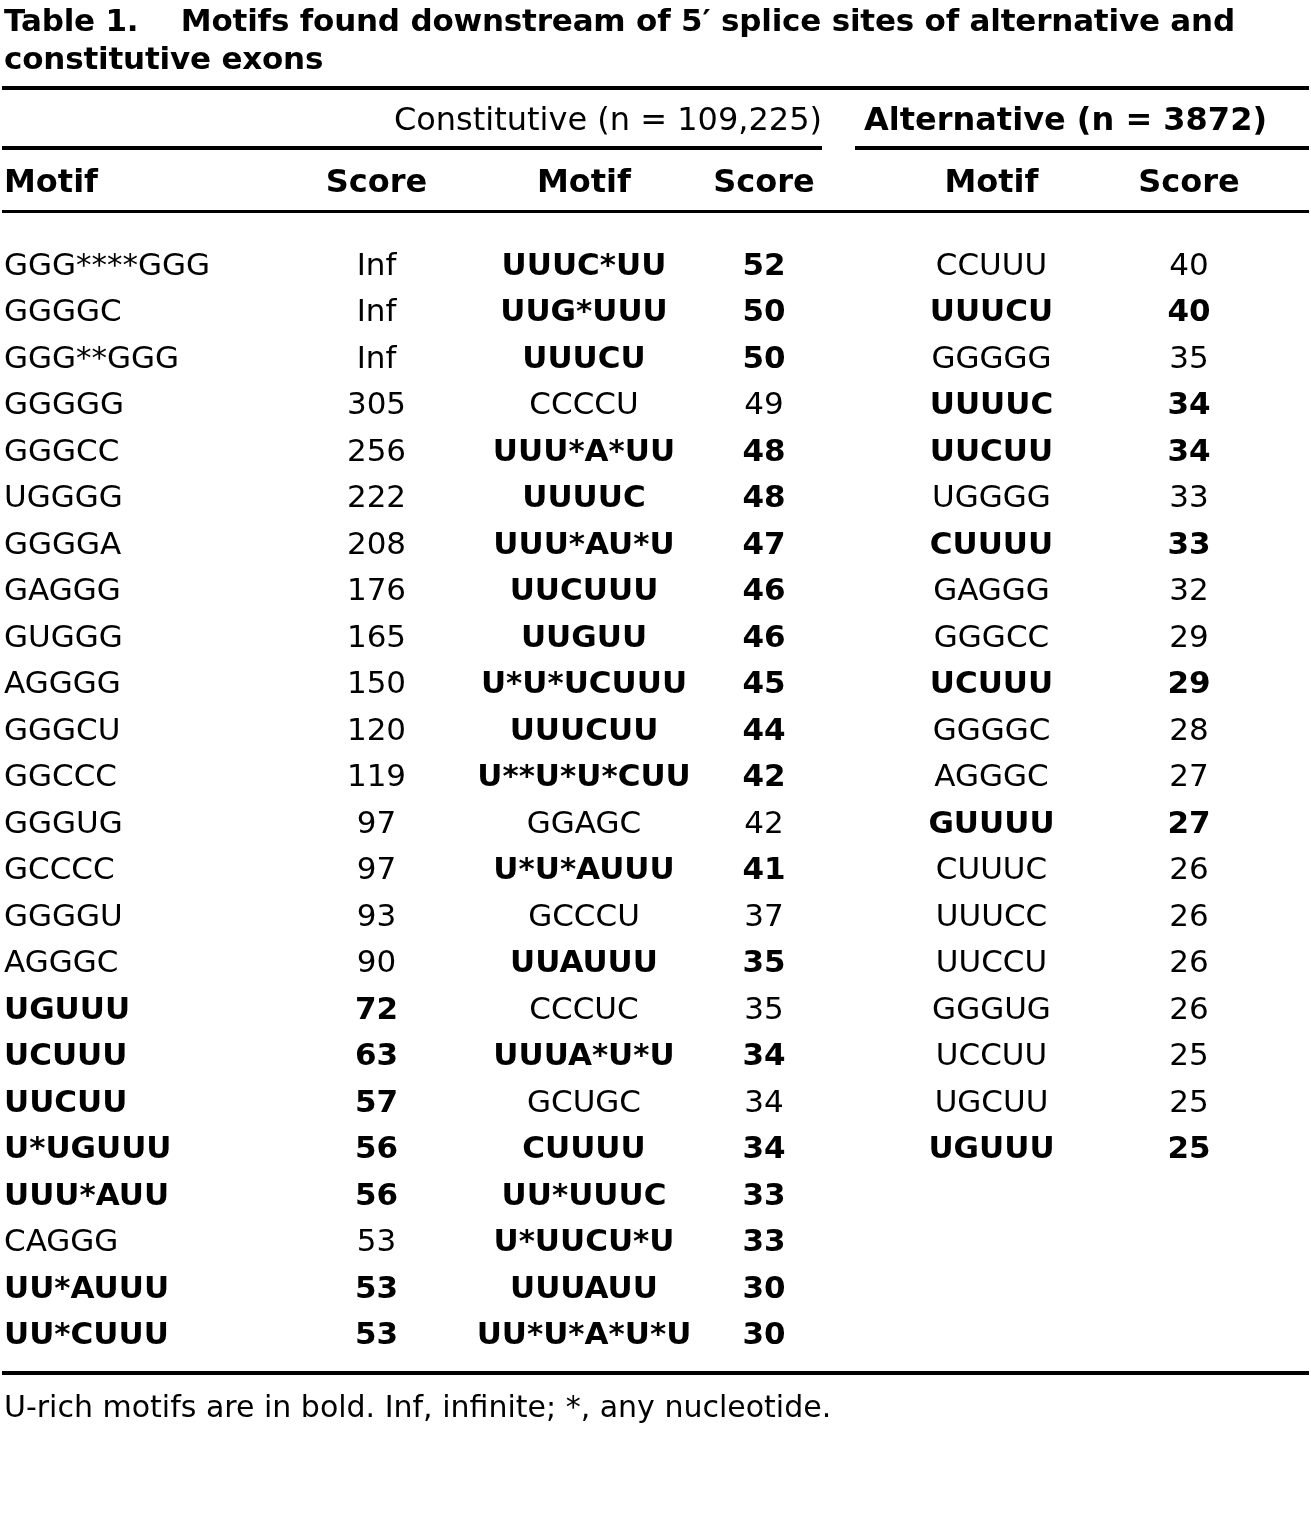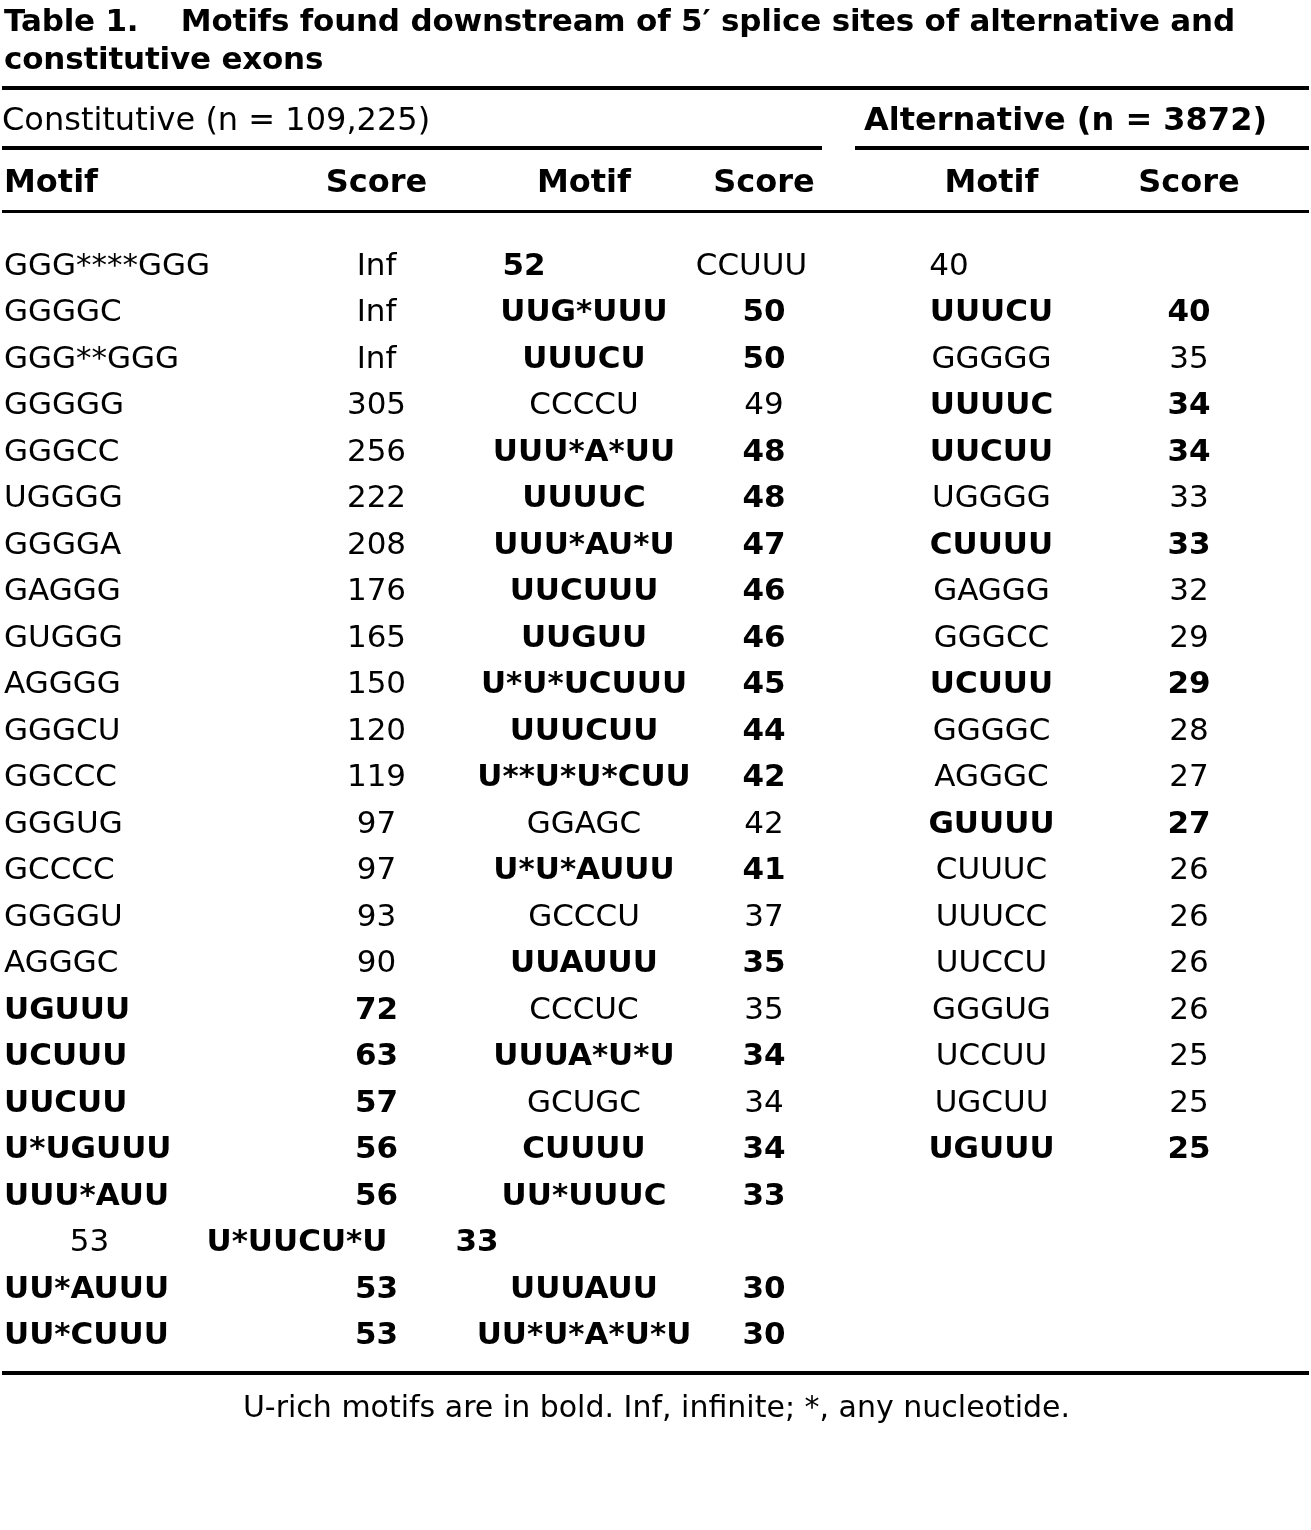--- a/index.html
+++ b/index.html
@@ -38,21 +38,21 @@
   .rule-med {
     border-top: 3px solid #000;
   }
   .group-header {
     display: flex;
     align-items: flex-end;
     padding-top: 10px;
   }
   .group-const {
     width: 820px;
-    text-align: left;
+    text-align: right;
     font-size: 32px;
     padding-bottom: 8px;
   }
   .group-alt {
     width: 487px;
     text-align: center;
     font-size: 32px;
     padding-bottom: 8px;
     font-weight: bold;
   }
@@ -93,21 +93,20 @@
     font-size: 31px;
     line-height: 46.5px;
     height: 46.5px;
   }
   .cell { white-space: pre; }
   .bold { font-weight: bold; }
   .footer {
     font-size: 30px;
     padding-top: 14px;
     padding-left: 2px;
-    text-align: center;
   }
   .bottom-rule {
     margin-top: 14px;
     border-top: 4px solid #000;
   }
 </style>
 </head>
 <body>
 
 <div class="table-wrap">
@@ -140,20 +139,21 @@
     <div class="ch c-motif3">Motif</div>
     <div class="ch c-score3">Score</div>
   </div>
 
   <div class="rule-med"></div>
 
   <div class="rows" id="rows-body">
       <div class="row">
         <div class="cell c-motif1">GGG****GGG</div>
         <div class="cell c-score1">Inf</div>
+        <div class="cell c-motif2 bold">UUUC*UU</div>
         <div class="cell c-score2 bold">52</div>
         <div class="cell c-spacer"></div>
         <div class="cell c-motif3">CCUUU</div>
         <div class="cell c-score3">40</div>
       </div>
       <div class="row">
         <div class="cell c-motif1">GGGGC</div>
         <div class="cell c-score1">Inf</div>
         <div class="cell c-motif2 bold">UUG*UUU</div>
         <div class="cell c-score2 bold">50</div>
@@ -326,20 +326,21 @@
       <div class="row">
         <div class="cell c-motif1 bold">UUU*AUU</div>
         <div class="cell c-score1 bold">56</div>
         <div class="cell c-motif2 bold">UU*UUUC</div>
         <div class="cell c-score2 bold">33</div>
         <div class="cell c-spacer"></div>
         <div class="cell c-motif3"></div>
         <div class="cell c-score3"></div>
       </div>
       <div class="row">
+        <div class="cell c-motif1">CAGGG</div>
         <div class="cell c-score1">53</div>
         <div class="cell c-motif2 bold">U*UUCU*U</div>
         <div class="cell c-score2 bold">33</div>
         <div class="cell c-spacer"></div>
         <div class="cell c-motif3"></div>
         <div class="cell c-score3"></div>
       </div>
       <div class="row">
         <div class="cell c-motif1 bold">UU*AUUU</div>
         <div class="cell c-score1 bold">53</div>

